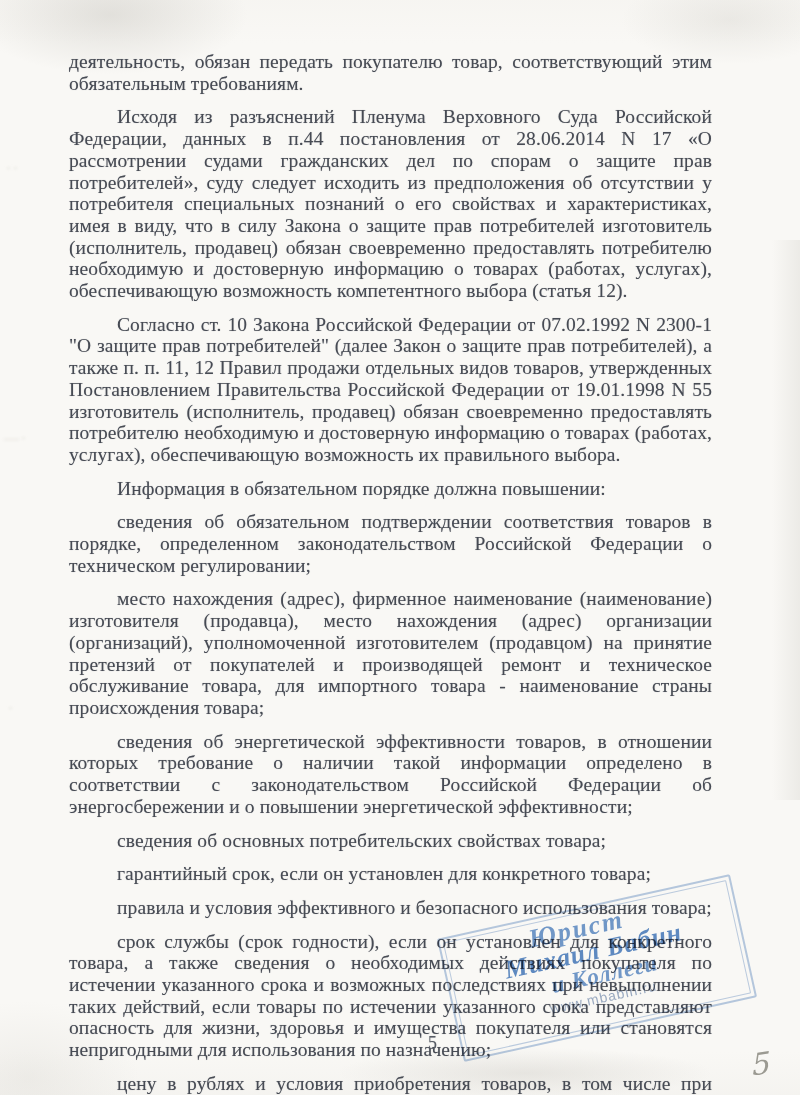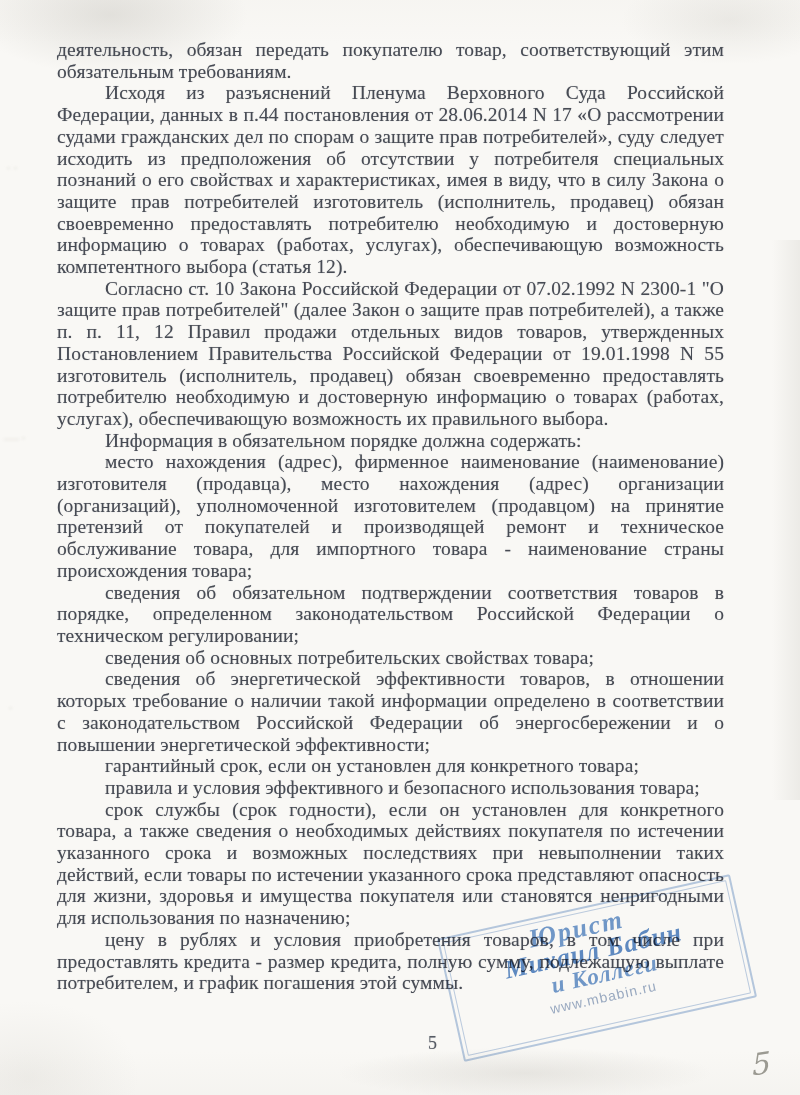--- a/index.html
+++ b/index.html
@@ -56,21 +56,21 @@
     top: 39px;
     width: 667px;
     font-size: 19.5px;
     line-height: 21.7px;
     color: #474b54;
     text-align: justify;
     text-shadow: 0 0 1px rgba(71,76,86,0.38);
     letter-spacing: 0.1px;
   }
   .para {
-    margin: 0;
+    margin: 12px;
     text-indent: 48px;
   }
   .para.no-indent { text-indent: 0; }
   
   .stamp {
     position: absolute;
     left: 447px;
     top: 905px;
     width: 296px;
     height: 122px;
@@ -136,25 +136,25 @@
   <div class="smudge smudge-bottom"></div>
   <div class="smudge smudge-bl"></div>
   <div class="bleed" style="left:6px; top:160px;">··</div>
   <div class="bleed" style="left:4px; top:430px;">—·</div>
   <div class="bleed" style="left:8px; top:700px;">·</div>
 
   <div class="text-block">
     <p class="para no-indent">деятельность, обязан передать покупателю товар, соответствующий этим обязательным требованиям.</p>
     <p class="para">Исходя из разъяснений Пленума Верховного Суда Российской Федерации, данных в п.44 постановления от 28.06.2014 N 17 «О рассмотрении судами гражданских дел по спорам о защите прав потребителей», суду следует исходить из предположения об отсутствии у потребителя специальных познаний о его свойствах и характеристиках, имея в виду, что в силу Закона о защите прав потребителей изготовитель (исполнитель, продавец) обязан своевременно предоставлять потребителю необходимую и достоверную информацию о товарах (работах, услугах), обеспечивающую возможность компетентного выбора (статья 12).</p>
     <p class="para">Согласно ст. 10 Закона Российской Федерации от 07.02.1992 N 2300-1 "О защите прав потребителей" (далее Закон о защите прав потребителей), а также п. п. 11, 12 Правил продажи отдельных видов товаров, утвержденных Постановлением Правительства Российской Федерации от 19.01.1998 N 55 изготовитель (исполнитель, продавец) обязан своевременно предоставлять потребителю необходимую и достоверную информацию о товарах (работах, услугах), обеспечивающую возможность их правильного выбора.</p>
-    <p class="para">Информация в обязательном порядке должна содержать:</p>
+    <p class="para">Информация в обязательном порядке должна повышении:</p>
+    <p class="para">сведения об обязательном подтверждении соответствия товаров в порядке, определенном законодательством Российской Федерации о техническом регулировании;</p>
     <p class="para">место нахождения (адрес), фирменное наименование (наименование) изготовителя (продавца), место нахождения (адрес) организации (организаций), уполномоченной изготовителем (продавцом) на принятие претензий от покупателей и производящей ремонт и техническое обслуживание товара, для импортного товара - наименование страны происхождения товара;</p>
-    <p class="para">сведения об обязательном подтверждении соответствия товаров в порядке, определенном законодательством Российской Федерации о техническом регулировании;</p>
+    <p class="para">сведения об энергетической эффективности товаров, в отношении которых требование о наличии такой информации определено в соответствии с законодательством Российской Федерации об энергосбережении и о повышении энергетической эффективности;</p>
     <p class="para">сведения об основных потребительских свойствах товара;</p>
-    <p class="para">сведения об энергетической эффективности товаров, в отношении которых требование о наличии такой информации определено в соответствии с законодательством Российской Федерации об энергосбережении и о повышении энергетической эффективности;</p>
     <p class="para">гарантийный срок, если он установлен для конкретного товара;</p>
     <p class="para">правила и условия эффективного и безопасного использования товара;</p>
     <p class="para">срок службы (срок годности), если он установлен для конкретного товара, а также сведения о необходимых действиях покупателя по истечении указанного срока и возможных последствиях при невыполнении таких действий, если товары по истечении указанного срока представляют опасность для жизни, здоровья и имущества покупателя или становятся непригодными для использования по назначению;</p>
     <p class="para">цену в рублях и условия приобретения товаров, в том числе при предоставлять кредита - размер кредита, полную сумму, подлежащую выплате потребителем, и график погашения этой суммы.</p>
   </div>
 
   <div class="stamp">
     <div class="stamp-inner">
       <div class="stamp-line stamp-l1">Юрист</div>
       <div class="stamp-line stamp-l2">Михаил Бабин</div>

